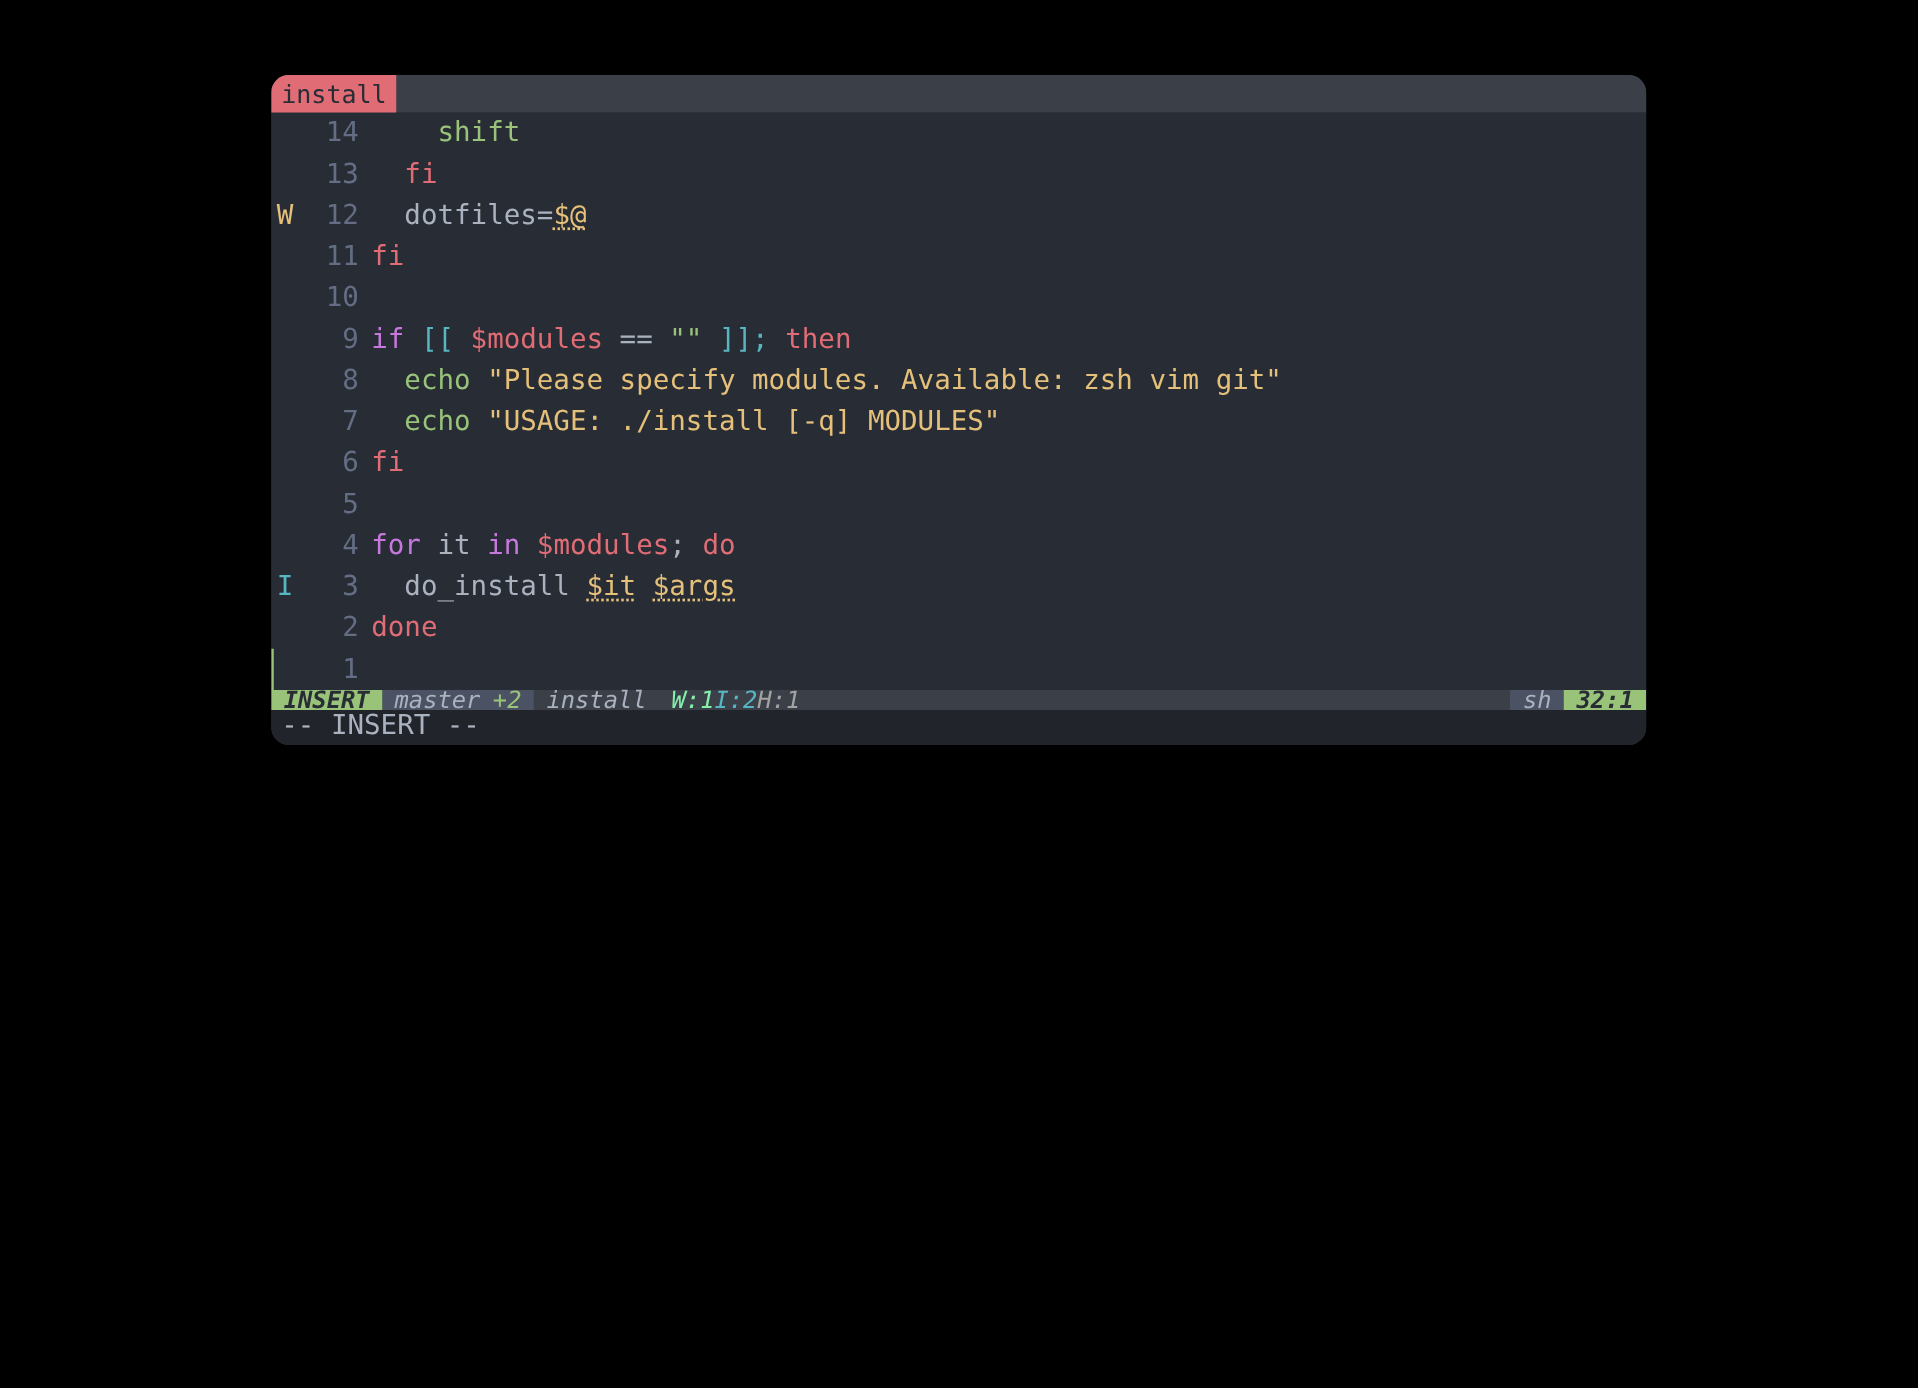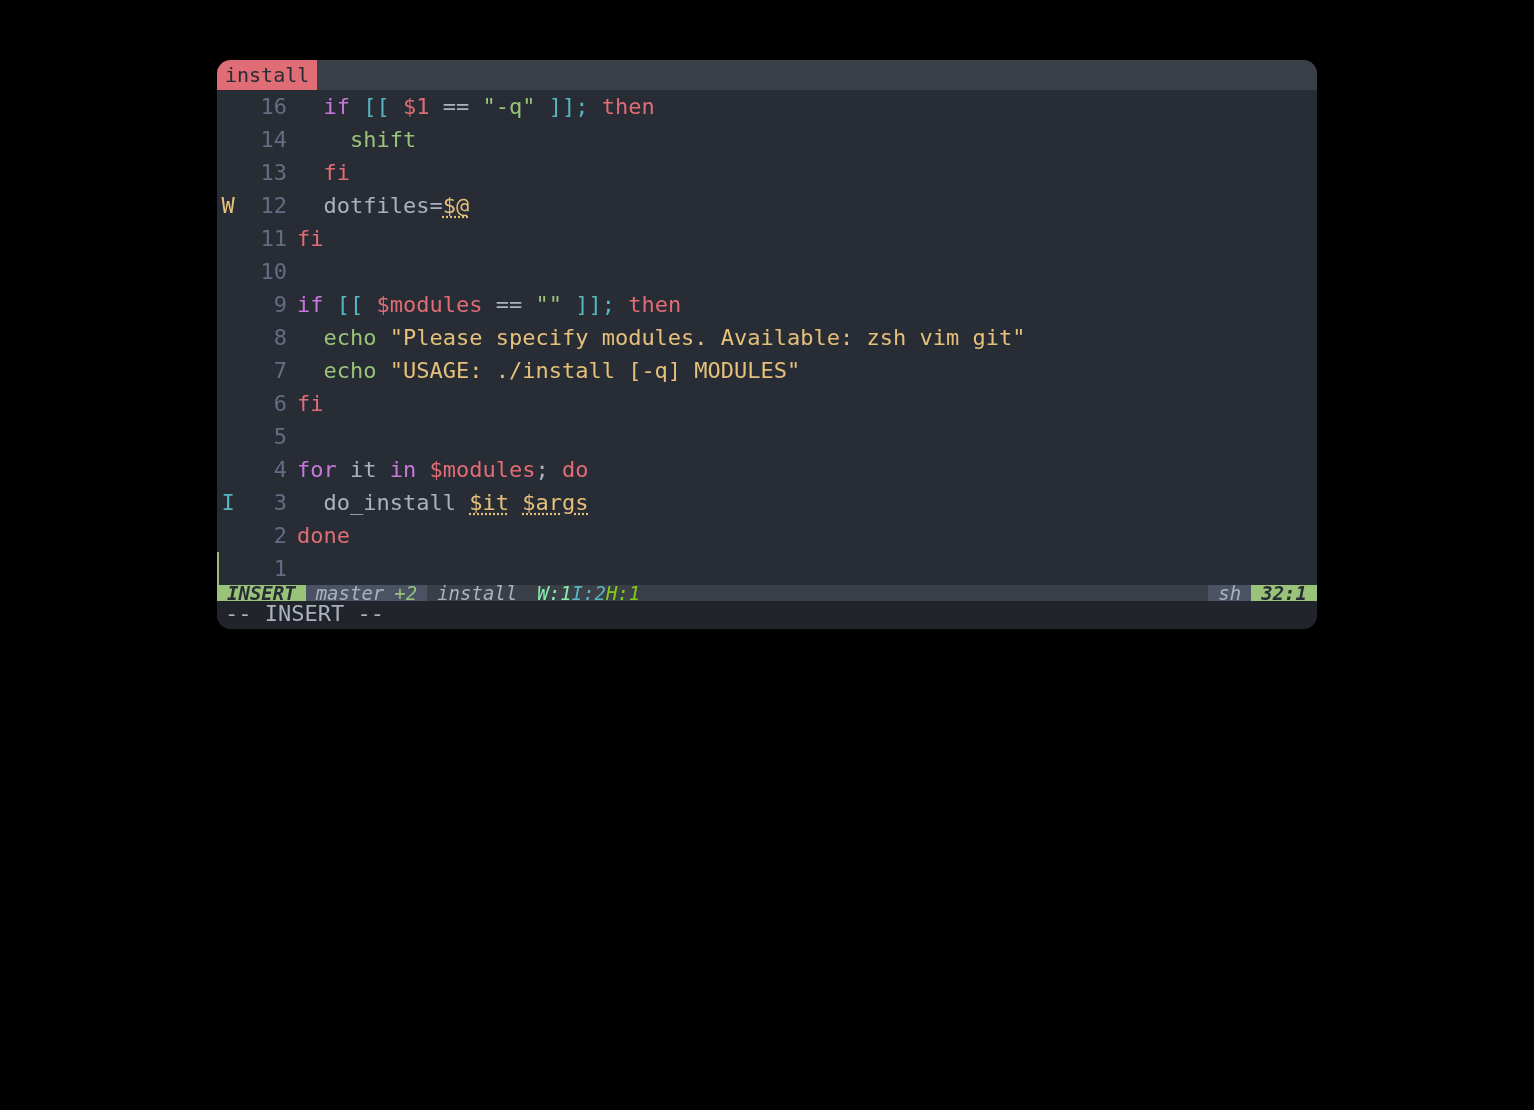--- a/index.html
+++ b/index.html
@@ -102,21 +102,21 @@
     font-style: italic;
   }
   .seg { display: flex; align-items: center; padding: 0 10px; }
   .seg.mode { background: #98c379; color: #282c34; font-weight: bold; }
   .seg.branch { background: #4b5263; color: #abb2bf; text-align: right; }
   .seg.branch .plus { color: #98c379; margin-left: 10px; }
   .seg.file { color: #abb2bf; }
   .seg.lint { color: #abb2bf; }
   .lint-w { color: #86efac; }
   .lint-i { color: #56b6c2; }
-  .lint-h { color: #84cc16; }
+  .lint-h { color: #a3a3a3; }
   .spacer { flex: 1; }
   .seg.ft { background: #4b5263; color: #abb2bf; }
   .seg.pos { background: #98c379; color: #282c34; font-weight: bold; }
 
   
   .cmdline {
     height: 28px;
     background: #21252b;
     color: #abb2bf;
     font-size: 22px;
@@ -133,25 +133,20 @@
 
 
   <div class="tabline">
     <div class="tab">
       <span>install</span>
     </div>
   </div>
 
   <div class="editor">
 
-    <div class="row">
-      <span class="sign"></span>
-      <span class="lnum">16</span>
-      <span class="code">  <span class="kw">if</span><span class="cyan"> [[ </span><span class="pink">$1</span><span class="fg"> == </span><span class="grn">"-q"</span><span class="cyan"> ]];</span><span class="pink"> then</span></span>
-    </div>
 
 
     <div class="row">
       <span class="sign"></span>
       <span class="lnum">14</span>
       <span class="code"><span class="grn">    shift</span></span>
     </div>
 
     <div class="row">
       <span class="sign"></span>

